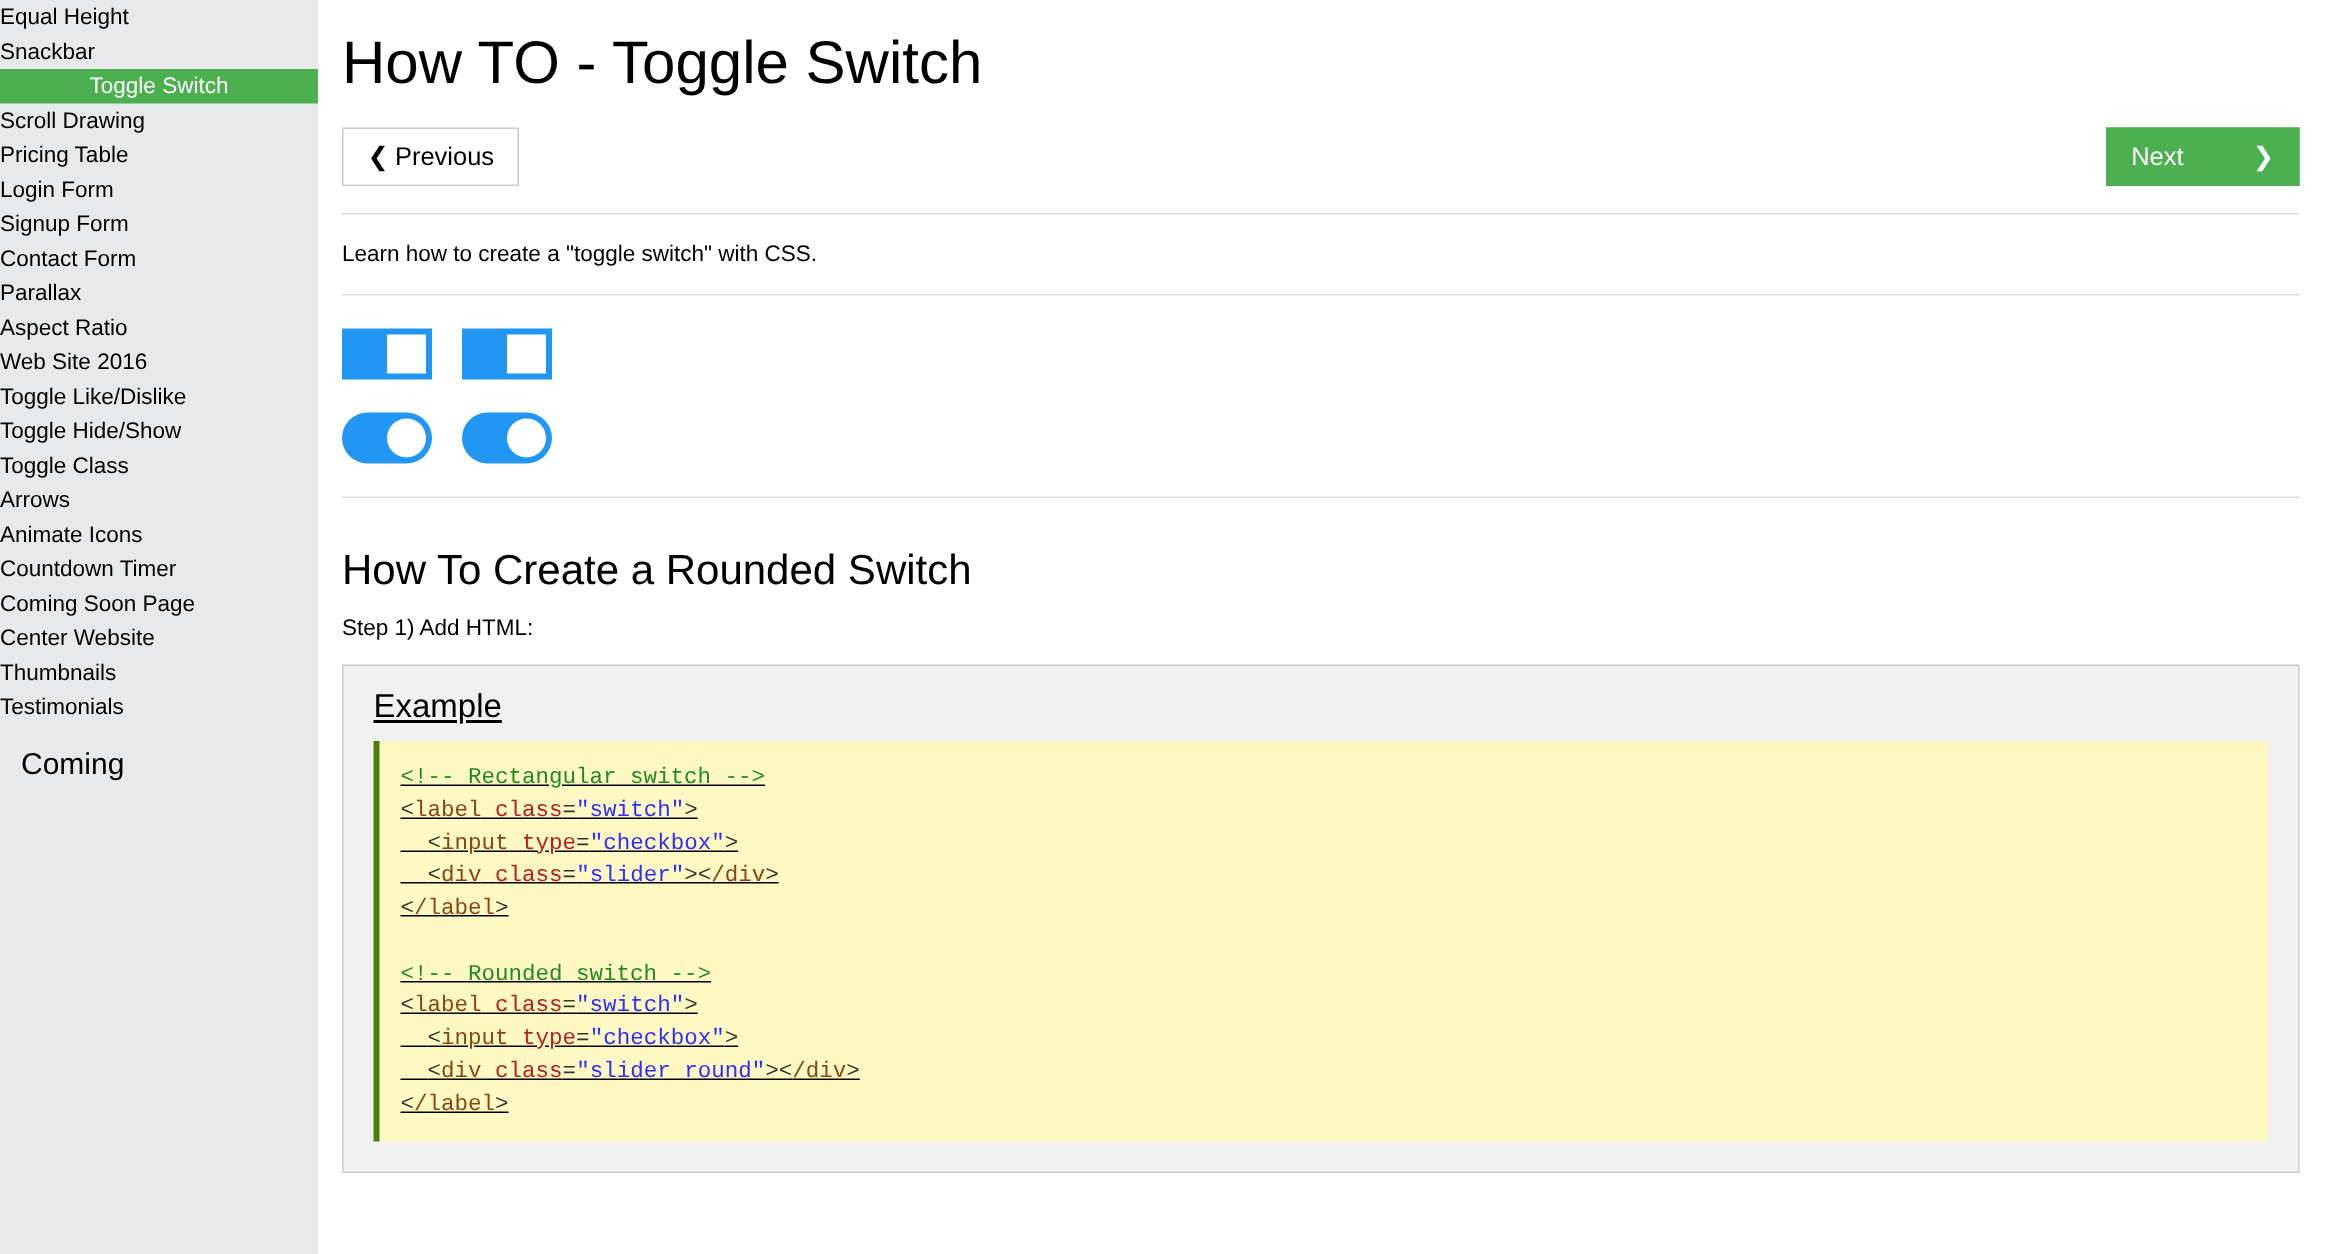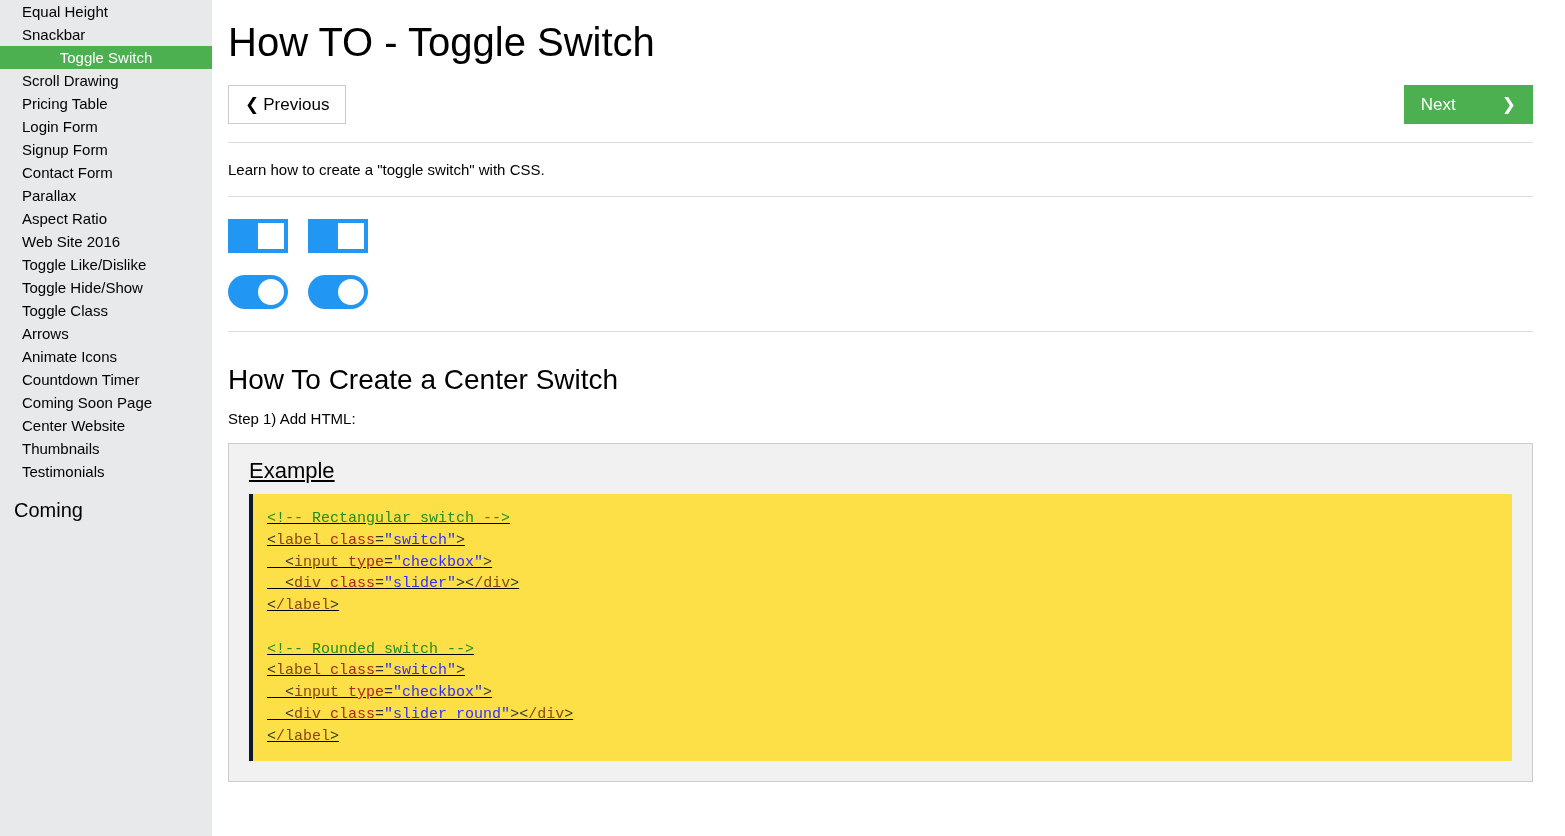--- a/index.html
+++ b/index.html
@@ -1,21 +1,21 @@
 <!DOCTYPE html>
 <html><head>
 <meta charset="utf-8">
 <style>
 * { margin: 0; padding: 0; box-sizing: border-box; }
 body { font-family: 'Segoe UI', Arial, sans-serif; font-size: 15px; color: #000; display: flex; }
 .sidebar { width: 212px; background: #e7e9eb; height: 836px; overflow-y: auto; flex-shrink: 0; }
 .sidebar::-webkit-scrollbar { width: 12px; }
 .sidebar::-webkit-scrollbar-track { background: #e7e9eb; }
 .sidebar::-webkit-scrollbar-thumb { background: #b0b3b6; border-radius: 0; }
-.sidebar-item { display: block; padding: 3px 22px; color: #000; text-decoration: none; cursor: pointer; font-size: 15px; }
+.sidebar-item { display: block; padding: 3px 0; color: #000; text-decoration: none; cursor: pointer; font-size: 15px; }
 .sidebar-item.active { background: #4CAF50; color: #fff; text-align: center; }
 .sidebar-heading { padding: 16px 14px 4px 14px; font-size: 20px; font-weight: 400; color: #000; }
 
 .main { flex: 1; padding: 10px 32px 30px 16px; overflow-y: auto; height: 836px; }
 h1 { font-size: 40px; font-weight: 400; margin: 10px 0 20px 0; }
 h2 { font-size: 28px; font-weight: 400; margin: 32px 0 14px 0; }
 .subtitle { font-size: 15px; margin: 18px 0; }
 
 .nav-row { display: flex; justify-content: space-between; margin-bottom: 18px; }
 .btn { border: 1px solid #ccc; padding: 8px 16px; font-size: 17px; cursor: pointer; background: #fff; display: inline-flex; align-items: center; gap: 4px; }
@@ -27,21 +27,21 @@
 .sw { width: 60px; height: 34px; position: relative; display: inline-block; cursor: pointer; }
 .sw .slider { position: absolute; inset: 0; background: #2196F3; }
 .sw .knob { position: absolute; width: 26px; height: 26px; background: #fff; top: 4px; }
 .sw.square.on .knob { right: 4px; left: auto; }
 .sw.round .slider { border-radius: 34px; }
 .sw.round .knob { border-radius: 50%; left: 4px; }
 .sw.round.on .knob { right: 4px; left: auto; }
 
 .example-box { background: #f1f1f1; border: 1px solid #ccc; padding: 14px 20px 20px 20px; margin-top: 16px; text-decoration: underline; }
 .example-title { font-size: 22px; font-weight: 400; margin-bottom: 10px; }
-.code-block { background: #fde047; border-left: 4px solid #0f172a; padding: 14px 14px; font-family: Consolas, 'Courier New', monospace; font-size: 15px; line-height: 1.45; }
+.code-block { background: #fef9c3; border-left: 4px solid #4d7c0f; padding: 14px 14px; font-family: Consolas, 'Courier New', monospace; font-size: 15px; line-height: 1.45; }
 .tok-comment { color: #228B22; }
 .tok-tag { color: #8B4513; }
 .tok-attr { color: #B22222; }
 .tok-val { color: #2E2EFF; }
 .tok-punc { color: #333; }
 .step { font-size: 15px; margin-bottom: 8px; }
 </style>
 </head>
 <body>
 
@@ -103,20 +103,20 @@
         <div class="slider"></div>
         <div class="knob" style="right:4px;left:auto;"></div>
       </div>
     <div class="sw round on">
         <div class="slider"></div>
         <div class="knob"></div>
       </div>
   </div>
 
   <hr>
-  <h2>How To Create a Center Switch</h2>
+  <h2>How To Create a Rounded Switch</h2>
   <p class="step">Step 1) Add HTML:</p>
 
   <div class="example-box">
     <div class="example-title">Example</div>
     <div class="code-block"><span class="tok-comment">&lt;!-- Rectangular switch --&gt;</span><br><span class="tok-punc">&lt;</span><span class="tok-tag">label</span> <span class="tok-attr">class</span><span class="tok-punc">=</span><span class="tok-val">"switch"</span><span class="tok-punc">&gt;</span><br>&nbsp;&nbsp;<span class="tok-punc">&lt;</span><span class="tok-tag">input</span> <span class="tok-attr">type</span><span class="tok-punc">=</span><span class="tok-val">"checkbox"</span><span class="tok-punc">&gt;</span><br>&nbsp;&nbsp;<span class="tok-punc">&lt;</span><span class="tok-tag">div</span> <span class="tok-attr">class</span><span class="tok-punc">=</span><span class="tok-val">"slider"</span><span class="tok-punc">&gt;&lt;</span><span class="tok-tag">/div</span><span class="tok-punc">&gt;</span><br><span class="tok-punc">&lt;</span><span class="tok-tag">/label</span><span class="tok-punc">&gt;</span><br><br><span class="tok-comment">&lt;!-- Rounded switch --&gt;</span><br><span class="tok-punc">&lt;</span><span class="tok-tag">label</span> <span class="tok-attr">class</span><span class="tok-punc">=</span><span class="tok-val">"switch"</span><span class="tok-punc">&gt;</span><br>&nbsp;&nbsp;<span class="tok-punc">&lt;</span><span class="tok-tag">input</span> <span class="tok-attr">type</span><span class="tok-punc">=</span><span class="tok-val">"checkbox"</span><span class="tok-punc">&gt;</span><br>&nbsp;&nbsp;<span class="tok-punc">&lt;</span><span class="tok-tag">div</span> <span class="tok-attr">class</span><span class="tok-punc">=</span><span class="tok-val">"slider round"</span><span class="tok-punc">&gt;&lt;</span><span class="tok-tag">/div</span><span class="tok-punc">&gt;</span><br><span class="tok-punc">&lt;</span><span class="tok-tag">/label</span><span class="tok-punc">&gt;</span></div>
   </div>
 </div>
 
 </body></html>

